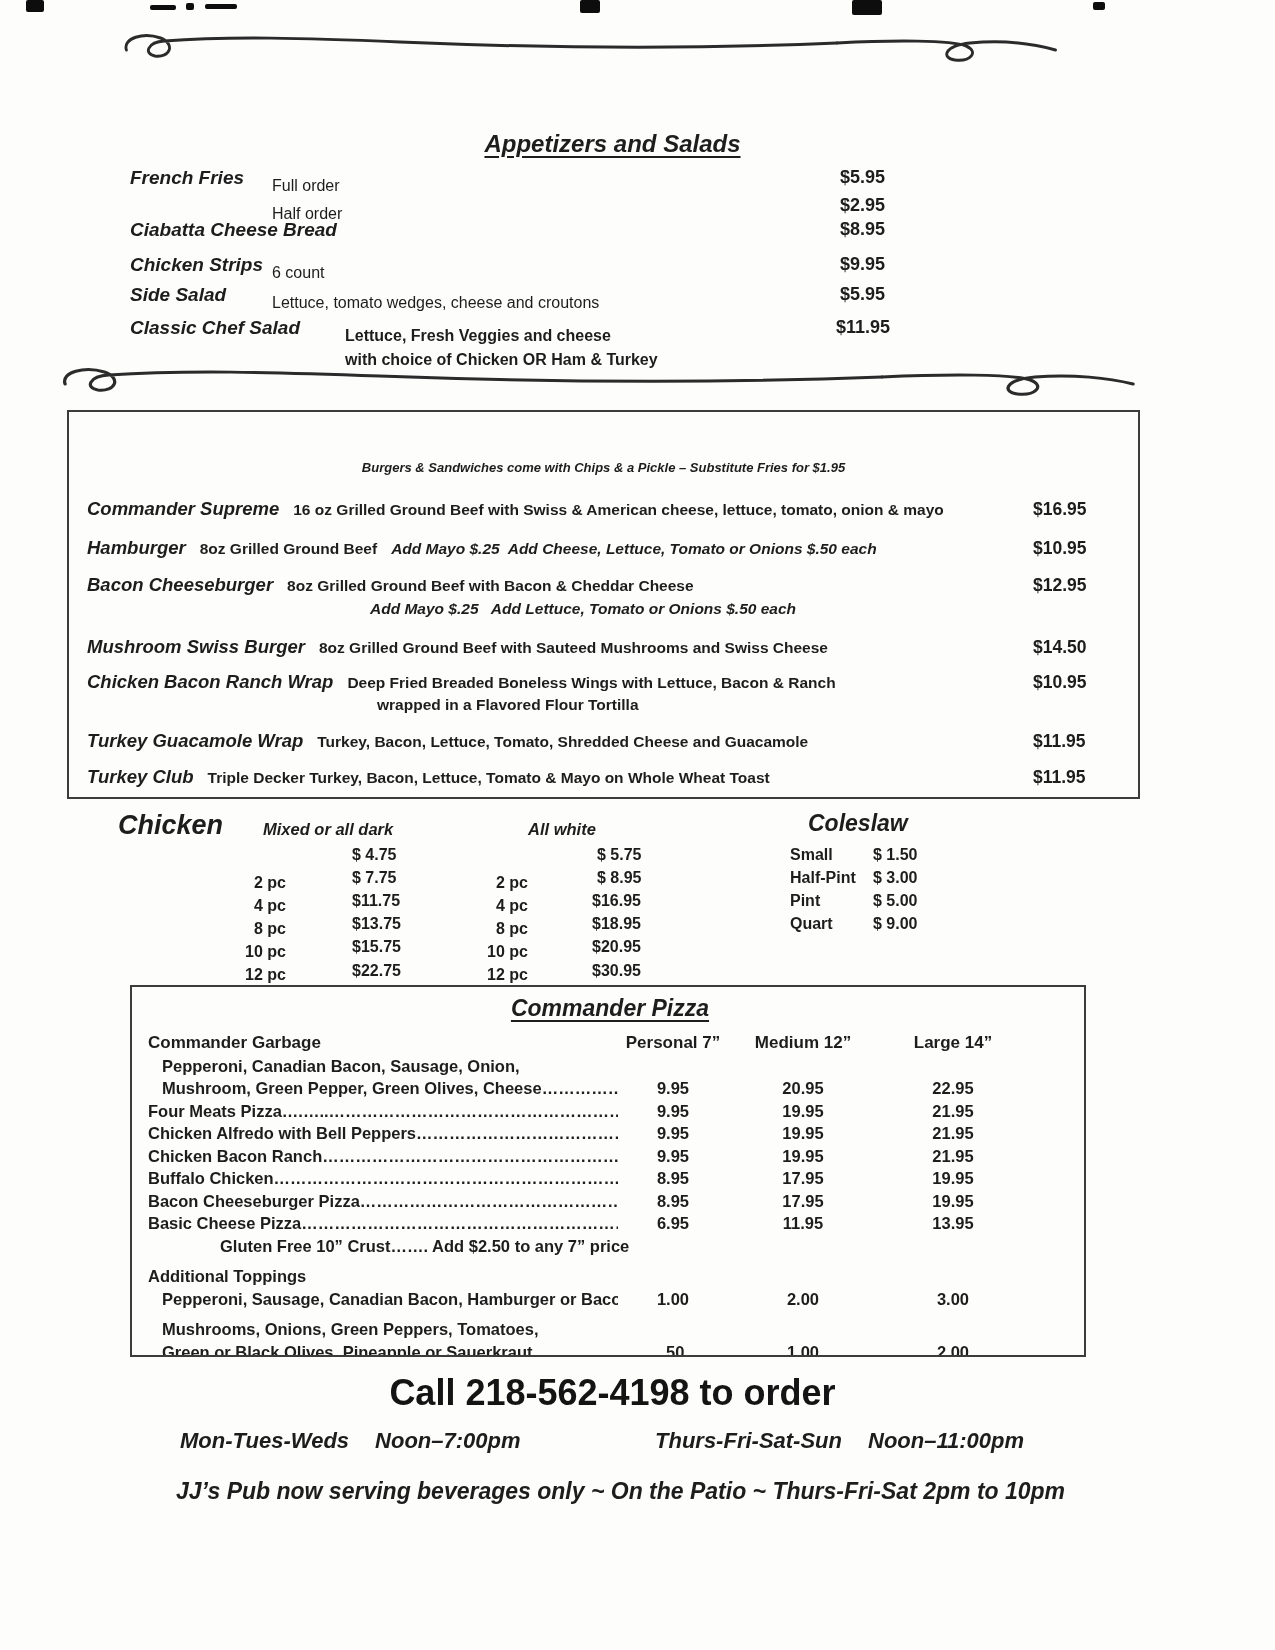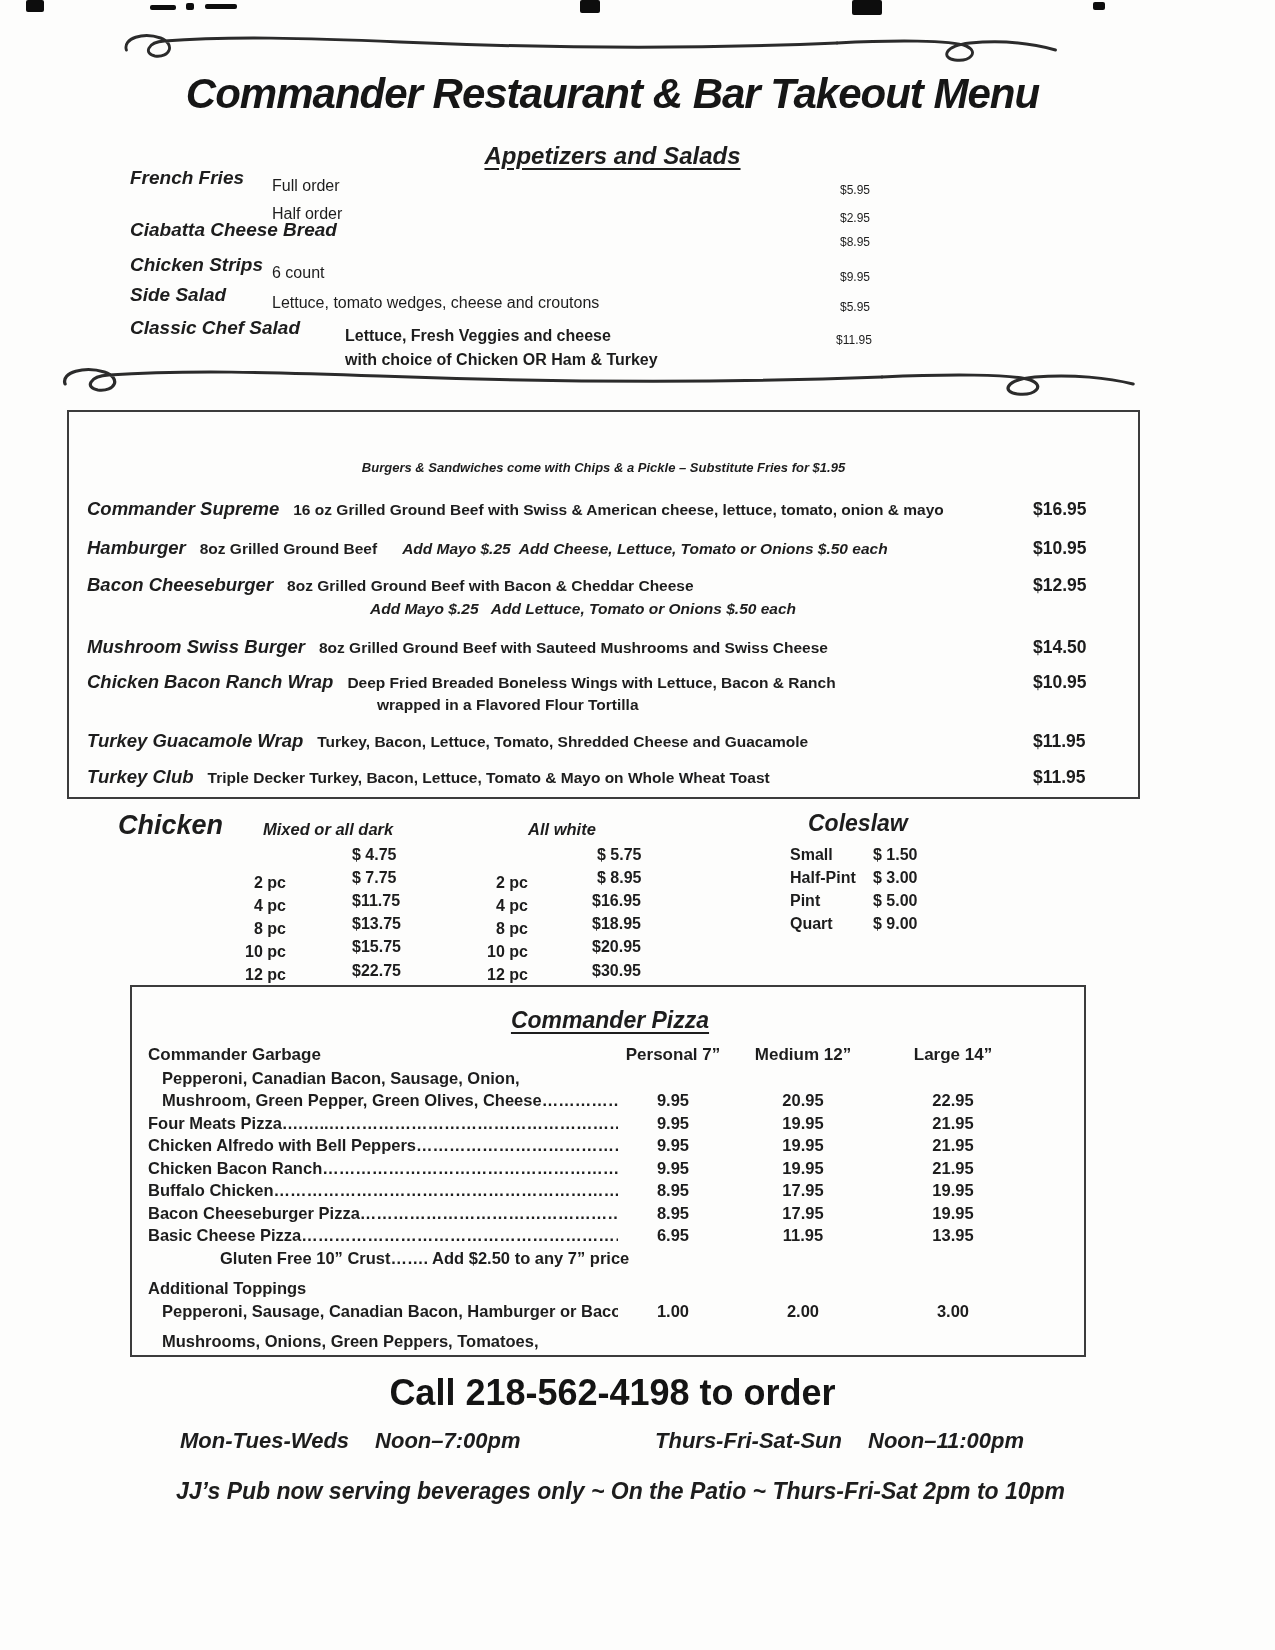--- a/index.html
+++ b/index.html
@@ -6,40 +6,40 @@
   .page{position:relative;width:1275px;height:1650px;margin:0 auto;background:#fdfdfc;
         font-family:"Liberation Sans",sans-serif;color:#1d1d1d;overflow:hidden;}
   .artifact{position:absolute;background:#0d0d0d;border-radius:2px;}
 
   .flourish{position:absolute;}
   .flourish path{stroke:#2b2b2b;stroke-width:3;fill:none;stroke-linecap:round;}
 
   .title{position:absolute;top:70px;left:0;width:1225px;text-align:center;
          font-size:42px;font-weight:700;font-style:italic;letter-spacing:-1px;color:#161616;}
 
-  .sec-heading{font-weight:700;font-style:italic;text-decoration:underline;text-underline-offset:4px;margin-top:12px;}
+  .sec-heading{font-weight:700;font-style:italic;text-decoration:underline;text-underline-offset:4px;}
 
   .app-heading{position:absolute;top:130px;left:0;width:1225px;text-align:center;font-size:24px;}
 
   .appetizers{position:absolute;top:162px;left:0;width:100%;height:220px;}
   .a-row{position:absolute;left:0;width:100%;height:26px;}
   .a-name{position:absolute;left:130px;font-size:19px;font-weight:700;font-style:italic;white-space:nowrap;}
   .a-desc{position:absolute;left:272px;top:10px;font-size:16px;white-space:nowrap;}
   .a-desc.cs{left:345px;font-weight:600;}
-  .a-price{position:absolute;left:840px;font-size:12px;font-weight:400;margin-top:16px;}
+  .a-price{position:absolute;left:840px;font-size:18px;font-weight:700;}
 
   .box{position:absolute;background:#fdfdfc;border:2px solid #3c3c3c;overflow:hidden;}
   .burgers-box{left:67px;top:410px;width:1069px;height:385px;}
   .b-heading{position:absolute;top:12px;left:0;width:100%;text-align:center;font-size:23px;}
   .b-note{position:absolute;top:48px;left:0;width:100%;text-align:center;
           font-size:13px;font-weight:700;font-style:italic;white-space:pre;}
   .b-item{position:absolute;left:18px;width:100%;white-space:nowrap;}
   .b-name{font-size:18.5px;font-weight:700;font-style:italic;}
   .b-desc{font-size:15.5px;font-weight:700;margin-left:14px;}
-  .b-desc-it{font-size:15.5px;font-weight:700;font-style:italic;margin-left:25px;white-space:pre;}
+  .b-desc-it{font-size:15.5px;font-weight:700;font-style:italic;margin-left:14px;white-space:pre;}
   .b-line2{position:absolute;font-size:15.5px;font-weight:700;white-space:pre;}
   .b-line2.it{font-style:italic;}
   .b-price{position:absolute;left:946px;top:1px;font-size:17.5px;font-weight:700;}
 
   .chicken{position:absolute;top:810px;left:0;width:100%;height:175px;font-weight:700;}
   .c-heading{position:absolute;left:118px;top:0;font-size:27px;font-weight:700;font-style:italic;}
   .c-col{position:absolute;top:10px;font-size:16.5px;font-style:italic;}
   .c-pc{position:absolute;width:50px;text-align:right;font-size:16px;margin-top:28px;}
   .c-price{position:absolute;font-size:16px;white-space:pre;}
   .slaw-heading{position:absolute;left:808px;top:0;font-size:23px;font-style:italic;}
@@ -76,21 +76,20 @@
   <div class="artifact" style="left:205px;top:4px;width:32px;height:5px;"></div>
   <div class="artifact" style="left:580px;top:0;width:20px;height:13px;"></div>
   <div class="artifact" style="left:852px;top:0;width:30px;height:15px;"></div>
   <div class="artifact" style="left:1093px;top:2px;width:12px;height:8px;"></div>
 
   <svg class="flourish" style="left:115px;top:28px;width:950px;height:42px;" viewBox="0 0 1000 42" preserveAspectRatio="none">
     <path d="M 12 22 C 8 10, 30 4, 48 10 C 64 16, 58 30, 42 28 C 30 26, 34 14, 52 13 C 120 8, 200 10, 300 14 C 500 22, 640 20, 760 15"></path>
     <path d="M 760 15 C 820 12, 880 12, 896 18 C 910 24, 900 34, 884 32 C 870 30, 872 18, 900 15 C 935 12, 968 16, 990 22"></path>
   </svg>
 
-  <div class="title">Commander Restaurant &amp; Bar Takeout Menu</div>
 
   <div class="app-heading sec-heading">Appetizers and Salads</div>
 
   <div class="appetizers">
     <div class="a-row" style="top:5px">
       <span class="a-name">French Fries</span>
       <span class="a-desc">Full order</span>
       <span class="a-price">$5.95</span>
     </div>
     <div class="a-row" style="top:33px">

